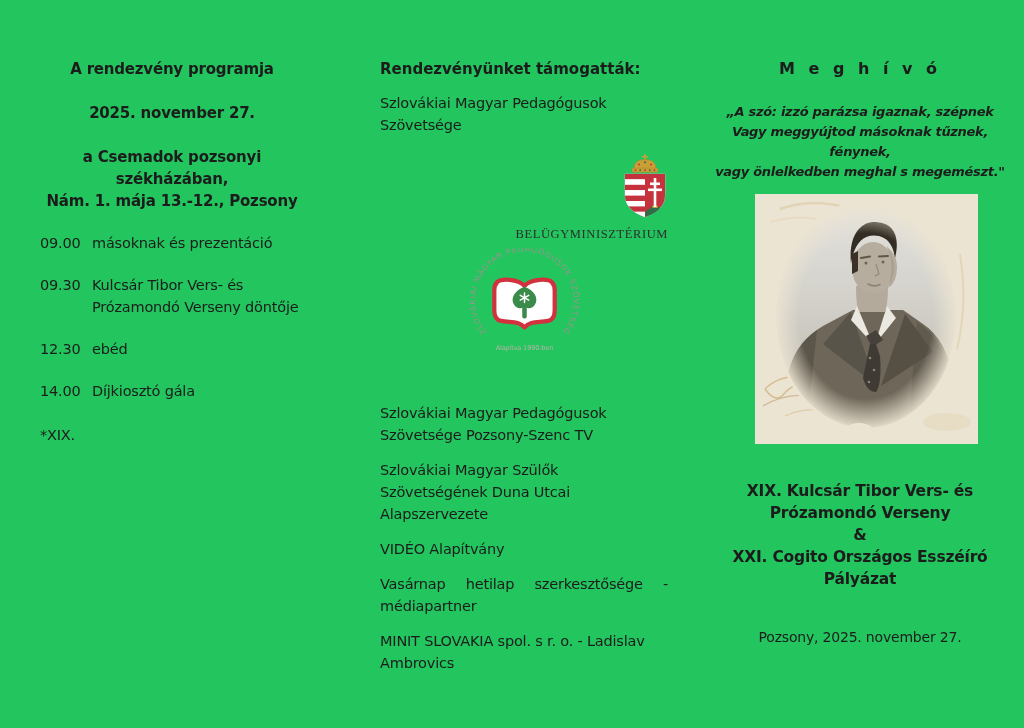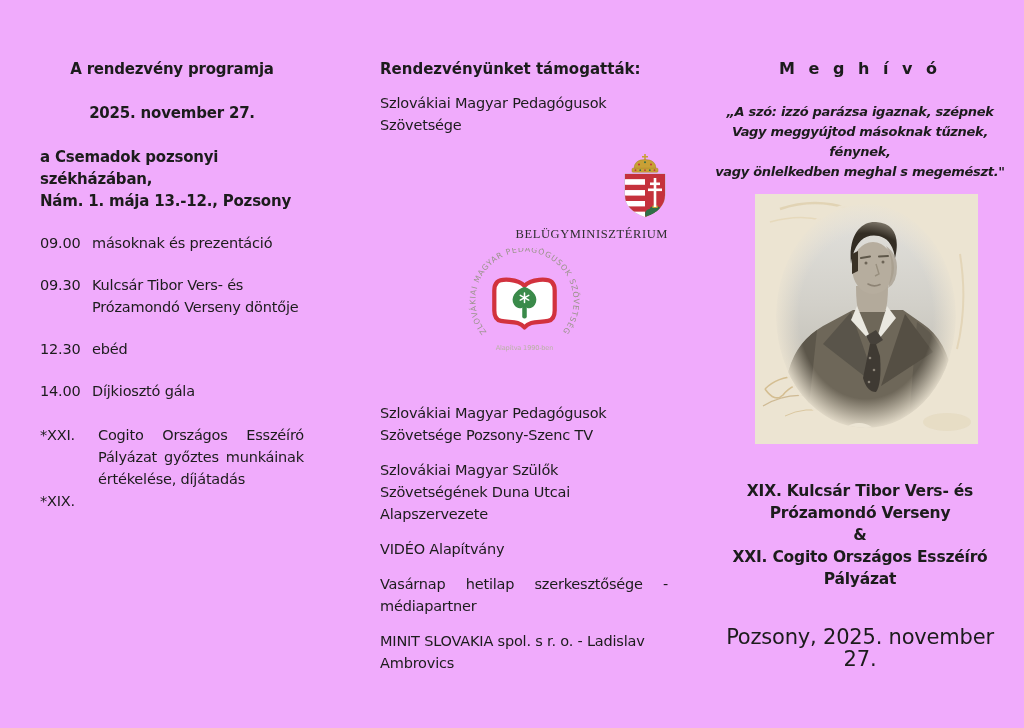--- a/index.html
+++ b/index.html
@@ -1,29 +1,29 @@
 <!DOCTYPE html>
 <html><head>
 <meta charset="utf-8">
 <style>
   html,body{margin:0;padding:0;}
   .page{
     position:relative;
     width:1024px;height:728px;
-    background:#f0abfc;
+    background:#22c55e;
     font-family:"DejaVu Sans",sans-serif;
     color:#1c1c1c;
     overflow:hidden;
   }
   .col{position:absolute;top:58px;font-size:14.5px;line-height:22px;letter-spacing:-0.2px;}
   
   .col-left{left:40px;width:264px;}
   .lc-title{font-weight:700;text-align:center;margin-bottom:22px;font-size:15px;}
   .lc-date{font-weight:700;text-align:center;margin-bottom:22px;font-size:15px;}
-  .lc-venue{font-weight:700;margin-bottom:20px;font-size:15px;}
+  .lc-venue{font-weight:700;text-align:center;margin-bottom:20px;font-size:15px;}
   .sched-row{display:flex;margin-bottom:20px;}
   .sched-row.last{margin-bottom:22px;}
   .sched-time{width:52px;flex:none;}
   .sched-desc{flex:1;}
   .extra-row{display:flex;}
   .extra-label{width:58px;flex:none;}
   .extra-text{flex:1;text-align:justify;}
   
   .col-mid{left:380px;width:288px;}
   .mc-title{font-weight:700;margin-bottom:12px;font-size:15px;letter-spacing:0;}
@@ -33,21 +33,21 @@
   .szmpsz-block{margin-top:6px;text-align:center;}
   .supp-list{margin-top:42px;}
   .supp-item{margin-bottom:13px;}
   .supp-item.justified{text-align:justify;}
   
   .col-right{left:710px;width:300px;}
   .rc-title{font-weight:700;text-align:center;letter-spacing:4px;font-size:16px;}
   .rc-quote{margin-top:22px;text-align:center;font-style:italic;font-weight:600;font-size:13px;line-height:20px;letter-spacing:-0.3px;}
   .photo-frame{margin:12px 0 0 45px;width:223px;height:250px;}
   .rc-event-title{margin-top:36px;font-weight:700;text-align:center;font-size:15.5px;line-height:22px;}
-  .rc-footer{margin-top:36px;text-align:center;font-size:21px;}
+  .rc-footer{margin-top:36px;text-align:center;font-size:14px;}
 </style>
 </head>
 <body>
 
 <div class="page">
 
   <div class="col col-left">
     <div class="lc-title">A rendezvény programja</div>
     <div class="lc-date">2025. november 27.</div>
     <div class="lc-venue">
@@ -65,24 +65,20 @@
     </div>
     <div class="sched-row">
       <div class="sched-time">12.30</div>
       <div class="sched-desc">ebéd</div>
     </div>
     <div class="sched-row last">
       <div class="sched-time">14.00</div>
       <div class="sched-desc">Díjkiosztó gála</div>
     </div>
 
-    <div class="extra-row">
-      <div class="extra-label">*XXI.</div>
-      <div class="extra-text">Cogito Országos Esszéíró Pályázat győztes munkáinak értékelése, díjátadás</div>
-    </div>
     <div class="extra-row">
       <div class="extra-label">*XIX.</div>
     </div>
   </div>
 
   <div class="col col-mid">
     <div class="mc-title">Rendezvényünket támogatták:</div>
     <div class="mc-supporter-main">Szlovákiai Magyar Pedagógusok Szövetsége</div>
 
     <div class="bm-logo-block">

